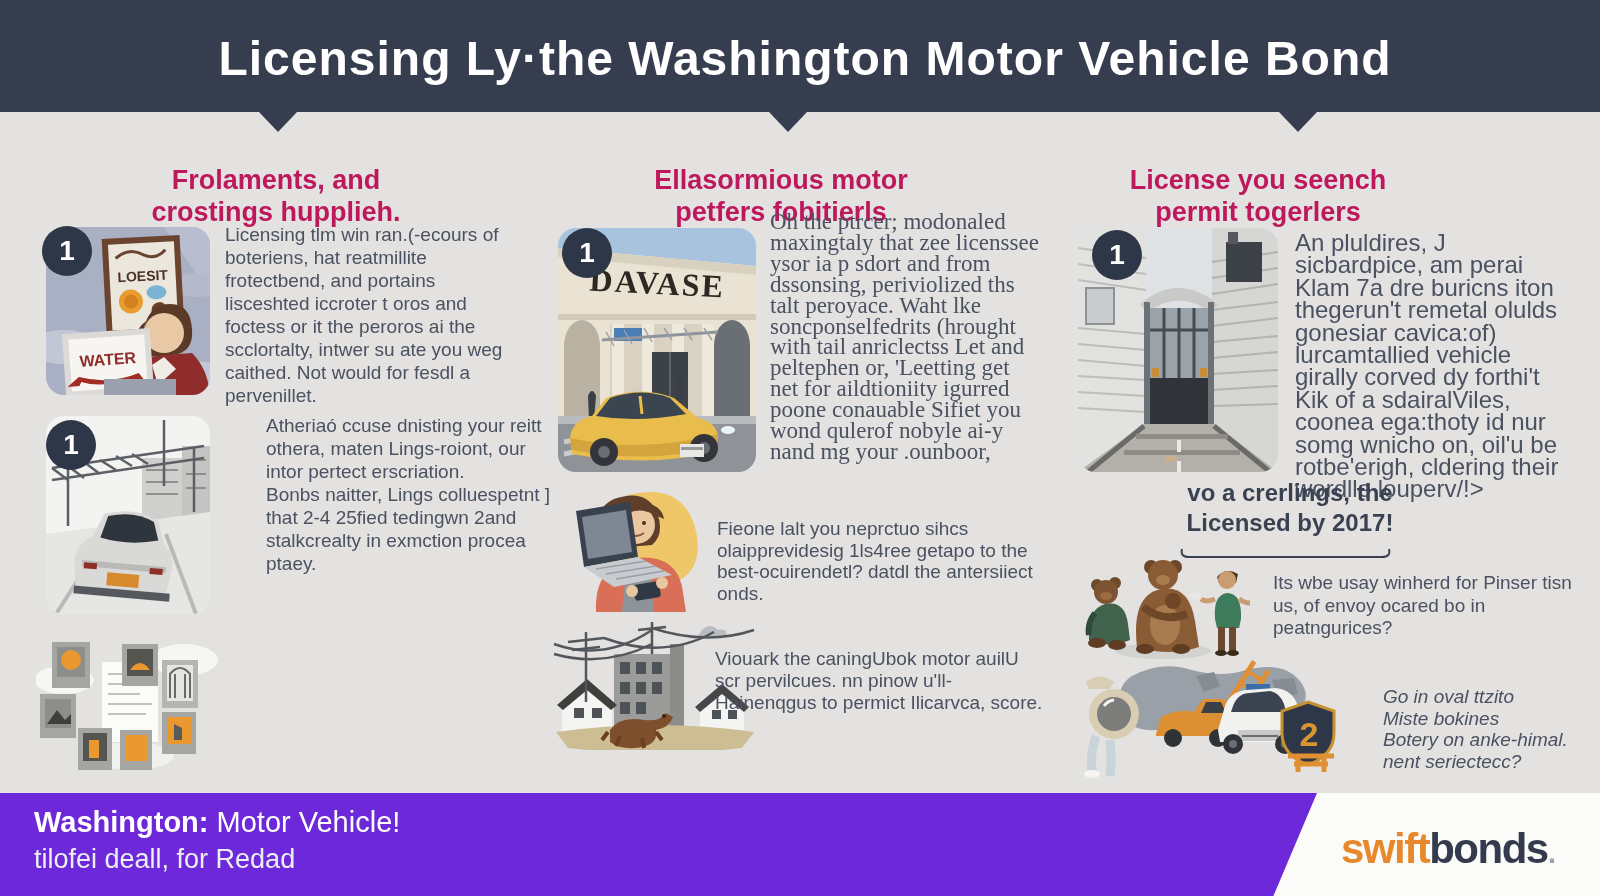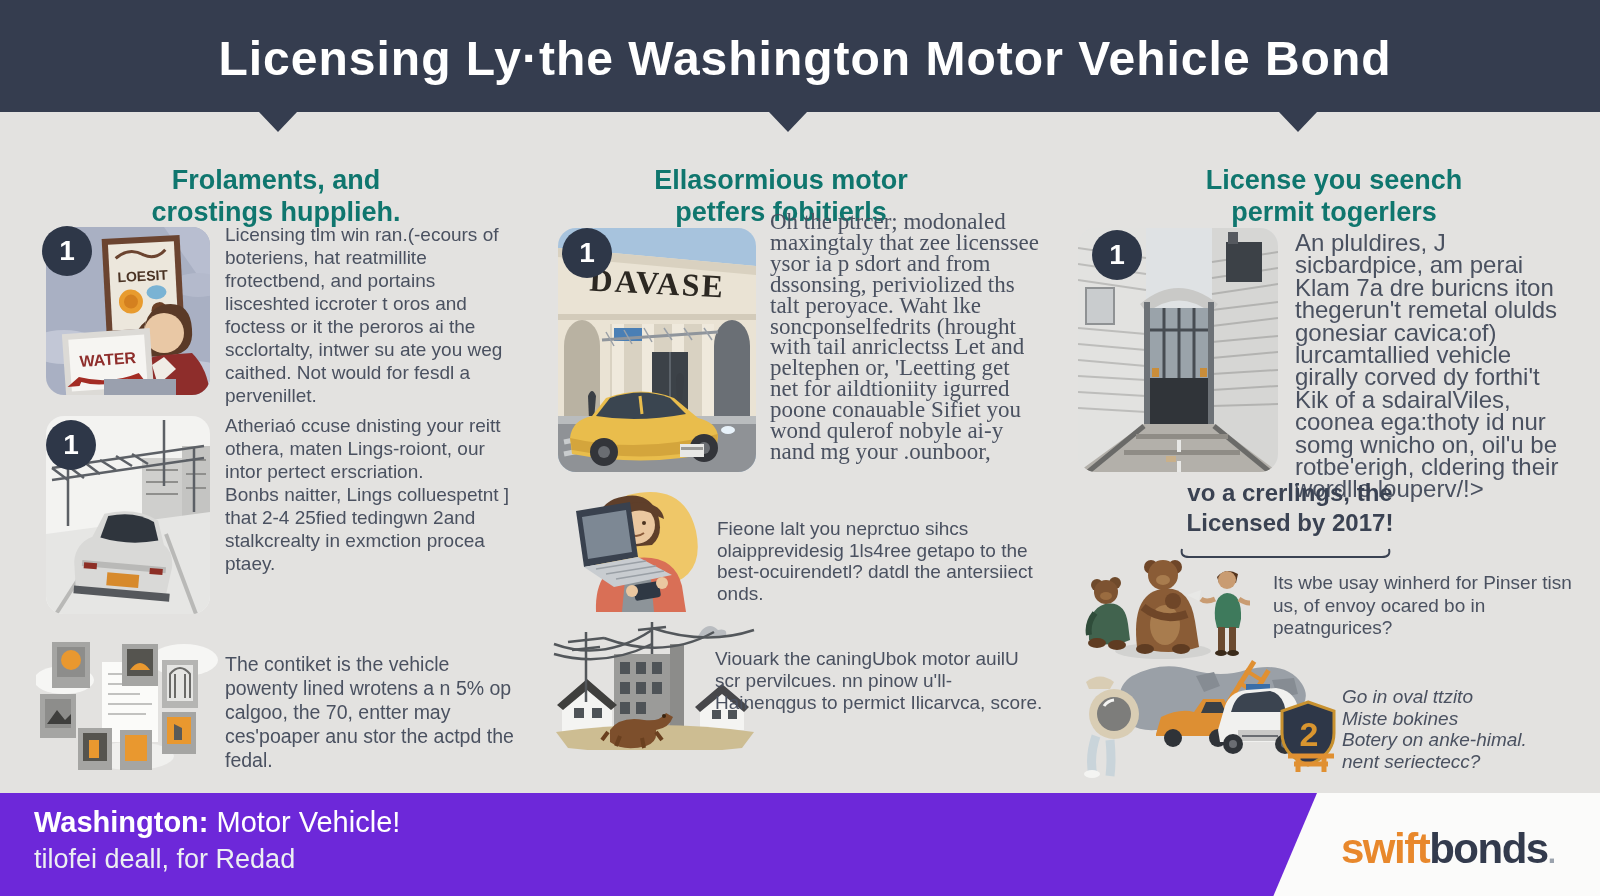--- a/index.html
+++ b/index.html
@@ -7,42 +7,42 @@
         font-family:"Liberation Sans",sans-serif;color:#4a5160;}
   
   .banner{position:absolute;left:0;top:0;width:1600px;height:112px;background:#353d4f;}
   .banner h1{margin:5px;width:100%;text-align:center;line-height:108px;font-size:48px;font-weight:700;
              color:#ffffff;letter-spacing:1px;font-family:"Liberation Sans",sans-serif;}
   .notch{position:absolute;top:112px;width:0;height:0;border-left:19px solid transparent;
          border-right:19px solid transparent;border-top:20px solid #353d4f;}
   .n1{left:259px;} .n2{left:769px;} .n3{left:1279px;}
   
   .col-heading{position:absolute;top:142px;width:420px;text-align:center;font-size:27px;font-weight:700;
-               color:#0f766e;line-height:32px;white-space:pre-line;}
-  .h1{left:66px;} .h2{left:571px;} .h3{left:1124px;}
+               color:#be185d;line-height:32px;white-space:pre-line;}
+  .h1{left:66px;} .h2{left:571px;} .h3{left:1048px;}
   
   .badge{position:absolute;width:50px;height:50px;border-radius:50%;background:#2e3748;color:#fff;
          font-size:28px;font-weight:700;display:flex;align-items:center;justify-content:center;z-index:5;}
   .b11{left:42px;top:226px;} .b12{left:46px;top:420px;} .b21{left:562px;top:228px;} .b31{left:1092px;top:230px;}
   
   .illus{position:absolute;overflow:hidden;}
   .rounded{border-radius:18px;}
   .i11{left:46px;top:227px;width:164px;height:168px;}
   .i12{left:46px;top:416px;width:164px;height:198px;}
   .i13{left:36px;top:638px;width:186px;height:135px;}
   .i21{left:558px;top:228px;width:198px;height:244px;}
   .i22{left:562px;top:487px;width:140px;height:125px;}
   .i23{left:552px;top:620px;width:205px;height:130px;}
   .i31{left:1078px;top:228px;width:200px;height:244px;}
   .i32{left:1085px;top:557px;width:165px;height:105px;}
   .i33{left:1076px;top:660px;width:265px;height:118px;}
   .illus svg{display:block;width:100%;height:100%;}
   
   .body{position:absolute;margin:0;font-size:19px;line-height:23px;color:#4a5160;}
-  .pre{white-space:pre-line;}
+  .pre{white-space:pre-line;margin-left:41px;}
   .t11{left:225px;top:223px;width:294px;}
   .t12{left:225px;top:414px;width:294px;}
   .t13{left:225px;top:652px;width:294px;font-size:19.5px;line-height:24px;}
   .t21{left:770px;top:212px;width:272px;font-size:23px;line-height:20.9px;font-family:Liberation Serif, serif;}
   .t22{left:717px;top:518px;width:330px;line-height:21.7px;}
   .t23{left:715px;top:648px;width:330px;line-height:22px;}
   .t31{left:1295px;top:232px;width:270px;font-size:24px;line-height:22.4px;}
   .t32{left:1273px;top:572px;width:300px;line-height:22.5px;}
   .t33{left:1342px;top:686px;width:240px;line-height:21.5px;font-style:italic;}
   
@@ -191,21 +191,20 @@
           <rect x="131" y="79" width="24" height="27" fill="#e9982f"></rect>
           <path d="M138 102 v-16 l8 4 v12 Z" fill="#5a5a58"></path>
         <rect x="42" y="90" width="34" height="42" fill="#a5a5a3"></rect>
           <rect x="47" y="95" width="24" height="28" fill="#55544f"></rect>
           <rect x="53" y="102" width="10" height="18" fill="#e9982f"></rect>
         <rect x="84" y="92" width="32" height="40" fill="#a5a5a3"></rect>
           <rect x="89" y="97" width="22" height="26" fill="#e9982f"></rect>
       </g>
     </svg>
   </div>
-  <p class="body t13">The contiket is the vehicle powenty lined wrotens a n 5% op calgoo, the 70, entter may ces'poaper anu stor the actpd the fedal.</p>
 
   <div class="illus rounded i21">
     <svg viewBox="0 0 198 244">
       <rect width="198" height="244" fill="#a7c3dd"></rect>
       <path d="M0 20 L198 38 V198 H0 Z" fill="#eae3d4"></path>
       <path d="M0 20 L198 38 l0 9 L0 29 Z" fill="#d9d1c0"></path>
       <text x="99" y="66" text-anchor="middle" font-size="32" font-weight="bold" font-family="Liberation Serif, serif" letter-spacing="2" fill="#2c2822" transform="rotate(3 99 60)">DAVASE</text>
       <rect x="0" y="86" width="198" height="6" fill="#d3cbba"></rect>
       <path d="M6 118 a18 26 0 0 1 36 0 v72 h-36 Z" fill="#b9b2a2"></path>
       <path d="M156 118 a18 26 0 0 1 36 0 v72 h-36 Z" fill="#6a6f75"></path>

